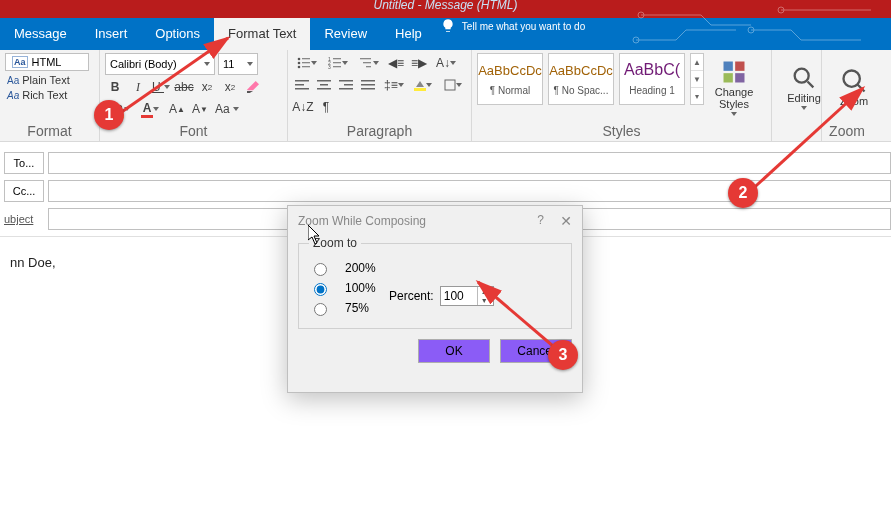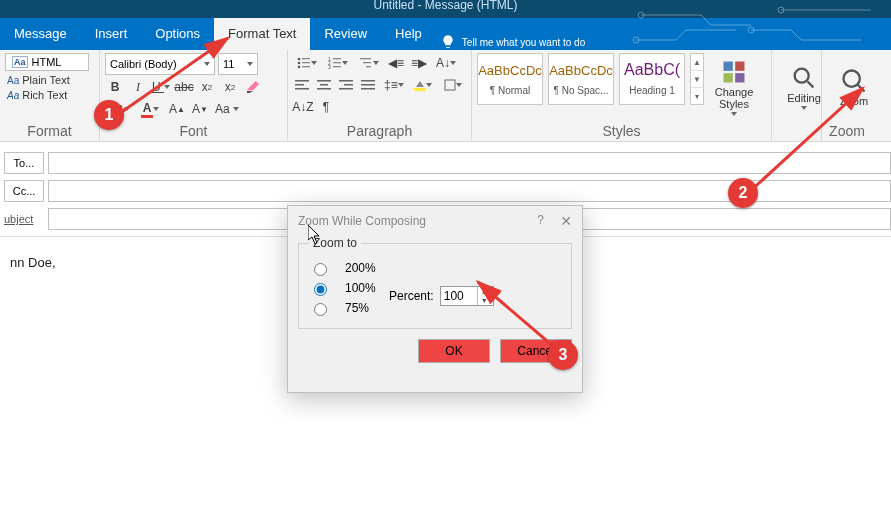--- a/index.html
+++ b/index.html
@@ -1,19 +1,19 @@
 <!DOCTYPE html>
 <html><head>
 <meta charset="utf-8">
 <style>
   * { box-sizing: border-box; font-family: "Segoe UI", Arial, sans-serif; }
   body { margin:0; padding:0; width:891px; height:528px; overflow:hidden; background:#fff; position:relative; font-size:12px; }
-  .titlebar { background:#0c4a6e; color:#c8e0f4; height:18px; line-height:14px; text-align:center; font-size:12px; position:relative;}
+  .titlebar { background:#b91c1c; color:#c8e0f4; height:18px; line-height:14px; text-align:center; font-size:12px; position:relative;font-style:italic;}
   .titlebar span { position:relative; top:-2px;}
-  .menubar { background:#0072c6; color:#fff; height:32px; display:flex; align-items:flex-end; }
+  .menubar { background:#0072c6; color:#fff; height:32px; display:flex; align-items:flex-start; }
   .menubar .mitem { padding:0 14px; height:32px; line-height:32px; font-size:13px; cursor:pointer;}
   .menubar .mitem.active { background:#f3f3f3; color:#333; }
   .menubar .bulb-wrap { display:flex; align-items:center; margin-left:4px;}
   .menubar .bulb { width:16px; height:16px; margin-right:6px; fill:#fff;}
   .menubar .tellme { font-size:10px; }
   .circuit { position:absolute; right:0; top:0; height:50px; width:260px; pointer-events:none; opacity:.35;}
   .ribbon { background:#f3f3f3; border-bottom:1px solid #d9d9d9; height:92px; display:flex; position:relative;}
   .group { border-right:1px solid #d9d9d9; height:92px; display:flex; flex-direction:column; justify-content:space-between; padding:3px 5px 0 5px; }
   .group-label { text-align:center; font-size:14px; color:#666; height:18px; line-height:14px;}
   .row { display:flex; align-items:center; gap:3px; }
@@ -53,21 +53,21 @@
   .radio-row { display:flex; align-items:center; height:20px;gap:12px; }
   .radio-row input { accent-color:#0072c6; margin-right:6px;} 
   .dialog .inner-grid { display:flex; }
   .dialog .left-col { width:80px;}
   .dialog .right-col { flex:1;margin-top:28px; }
   .spinner { border:1px solid #999; background:#fff; width:54px; height:20px; display:flex; align-items:center; }
   .spinner input { border:none; width:36px; font-size:12px; padding:0 3px; outline:none;}
   .spinner .spins { width:14px; display:flex; flex-direction:column; border-left:1px solid #bbb;}
   .spinner .spins div { height:9px; font-size:7px; display:flex; align-items:center; justify-content:center; color:#555; }
   .dlg-btns { display:flex; justify-content:flex-end; gap:10px; padding:10px 10px 0 0;}
-  .dlg-btns button { width:72px; height:24px; border:1px solid #adadad; background:#ef4444; font-size:12px;}
+  .dlg-btns button { width:72px; height:24px; border:1px solid #adadad; background:#8b5cf6; font-size:12px;}
   
   .anno-circle { position:absolute; width:30px; height:30px; border-radius:50%; background:#e53935; color:#fff; font-weight:bold; font-size:16px; display:flex; align-items:center; justify-content:center; box-shadow:0 1px 3px rgba(0,0,0,.4); z-index:50;}
   .anno-arrow { position:absolute; z-index:40; pointer-events:none;}
   .cursor { position:absolute; width:14px; height:20px; z-index:60; pointer-events:none;}
 </style>
 </head>
 <body>
 
 <div class="titlebar">
   <span>Untitled - Message (HTML)</span>

